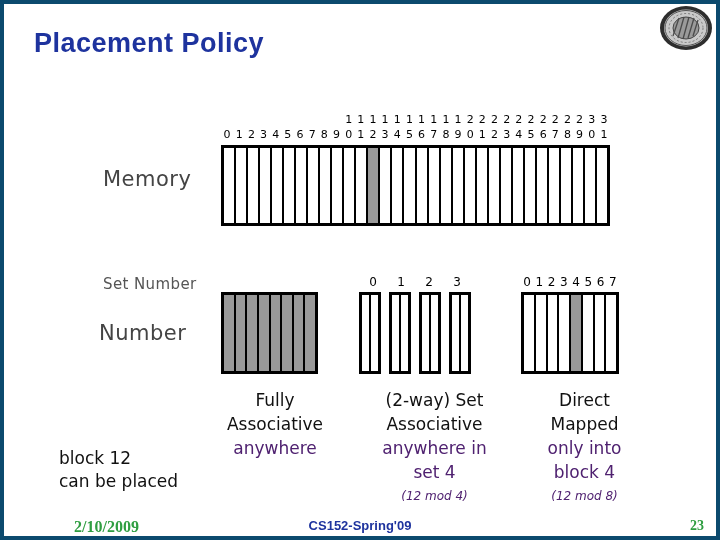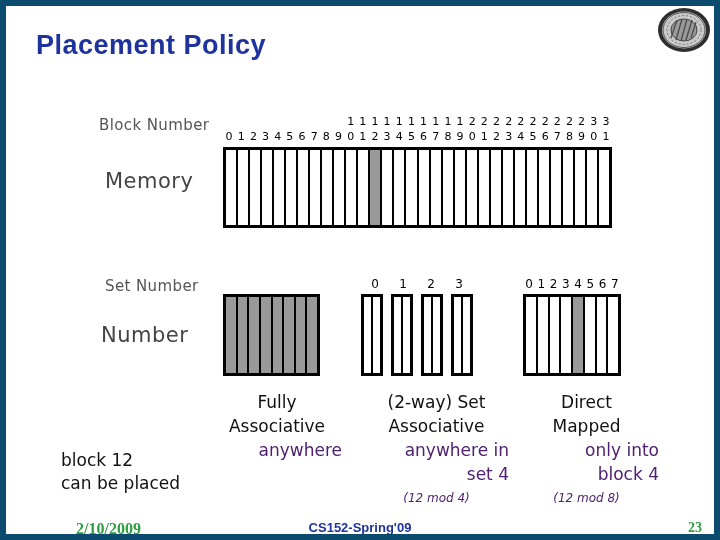--- a/index.html
+++ b/index.html
@@ -1,19 +1,19 @@
 <!DOCTYPE html>
 <html><head>
 <meta charset="utf-8">
 <style>
   html,body{margin:0;padding:0;background:#fff;}
   .slide{
     position:relative;width:720px;height:540px;background:#ffffff;
     font-family:"DejaVu Sans","Liberation Sans",sans-serif;
-    overflow:hidden;border:6px solid #0c4a6e;box-sizing:border-box;
+    overflow:hidden;border:4px solid #0c4a6e;box-sizing:border-box;
   }
   .title{
     position:absolute;left:30px;top:24px;
     font-family:"Liberation Sans",sans-serif;
     font-size:27px;font-weight:bold;color:var(--title-blue);
     letter-spacing:0.5px;
   }
   .logo{position:absolute;right:3px;top:1px;width:54px;height:46px;}
 
   .small-label{
@@ -48,21 +48,21 @@
     font-size:12px;line-height:14px;color:#000;
   }
   .cache-label-row span{flex:1;text-align:center;}
 
   .ann-left{
     position:absolute;left:55px;top:443px;
     font-size:17px;line-height:23px;color:#111;white-space:pre-line;
   }
   .ann-col{position:absolute;top:384px;text-align:center;}
   .ann-heading{font-size:17px;line-height:24px;color:#111;white-space:pre-line;}
-  .ann-detail{font-size:17px;line-height:24px;color:var(--purple);white-space:pre-line;text-align:right;}
+  .ann-detail{font-size:17px;line-height:24px;color:var(--purple);white-space:pre-line;}
   .ann-note{font-size:12px;line-height:24px;color:var(--purple);font-style:italic;white-space:pre-line;}
   .col1{left:206px;width:130px;}
   .col2{left:358px;width:145px;}
   .col3{left:508px;width:145px;}
 
   .footer-date{
     position:absolute;left:64px;top:514px;
     font-family:"Liberation Serif",serif;
     font-size:16px;font-weight:bold;color:var(--green);margin-left:6px;
   }
@@ -92,21 +92,20 @@
       <ellipse cx="27" cy="23" rx="13" ry="11" fill="#9a9a9a" stroke="#444" stroke-width="1"></ellipse>
       <line x1="20" y1="13" x2="14" y2="31" stroke="#4a4a4a" stroke-width="1.3"></line>
       <line x1="25" y1="12" x2="19" y2="33" stroke="#4a4a4a" stroke-width="1.3"></line>
       <line x1="30" y1="12" x2="24" y2="34" stroke="#4a4a4a" stroke-width="1.3"></line>
       <line x1="35" y1="13" x2="29" y2="33" stroke="#4a4a4a" stroke-width="1.3"></line>
       <line x1="39" y1="15" x2="34" y2="31" stroke="#4a4a4a" stroke-width="1.3"></line>
       <ellipse cx="27" cy="23" rx="17" ry="14.5" fill="none" stroke="#666" stroke-width="0.8" stroke-dasharray="2 2"></ellipse>
     </svg>
   </div>
 
-  <div class="small-label" style="left:93px;top:110px;">Block Number</div>
   <div class="digit-row" style="top:109px;" id="mem-tens">
       <span></span>
       <span></span>
       <span></span>
       <span></span>
       <span></span>
       <span></span>
       <span></span>
       <span></span>
       <span></span>

